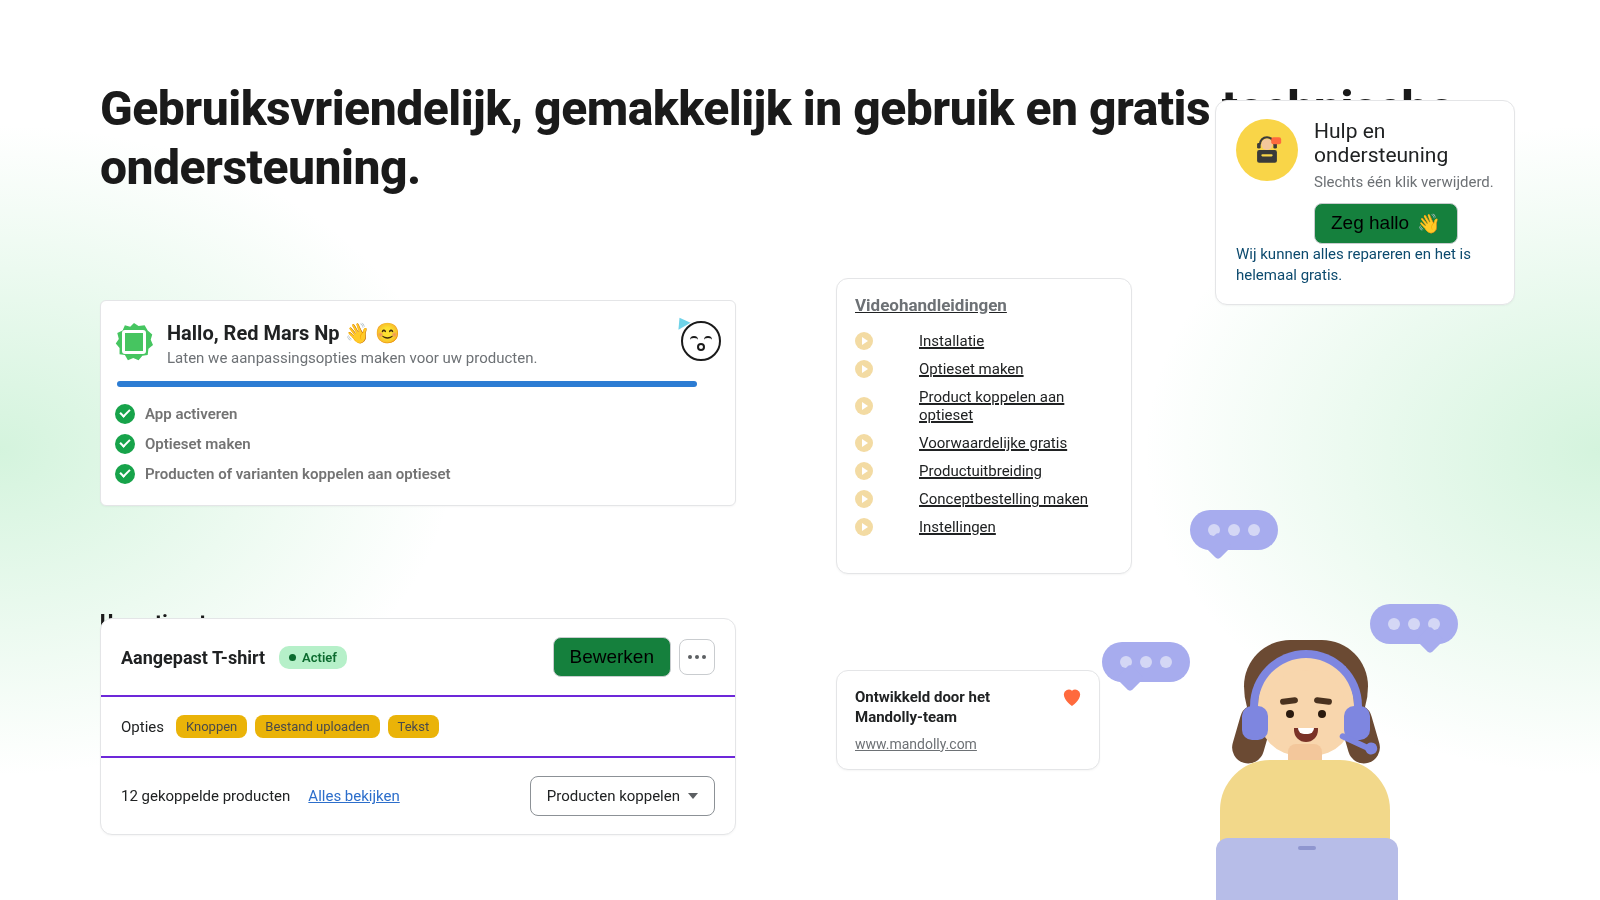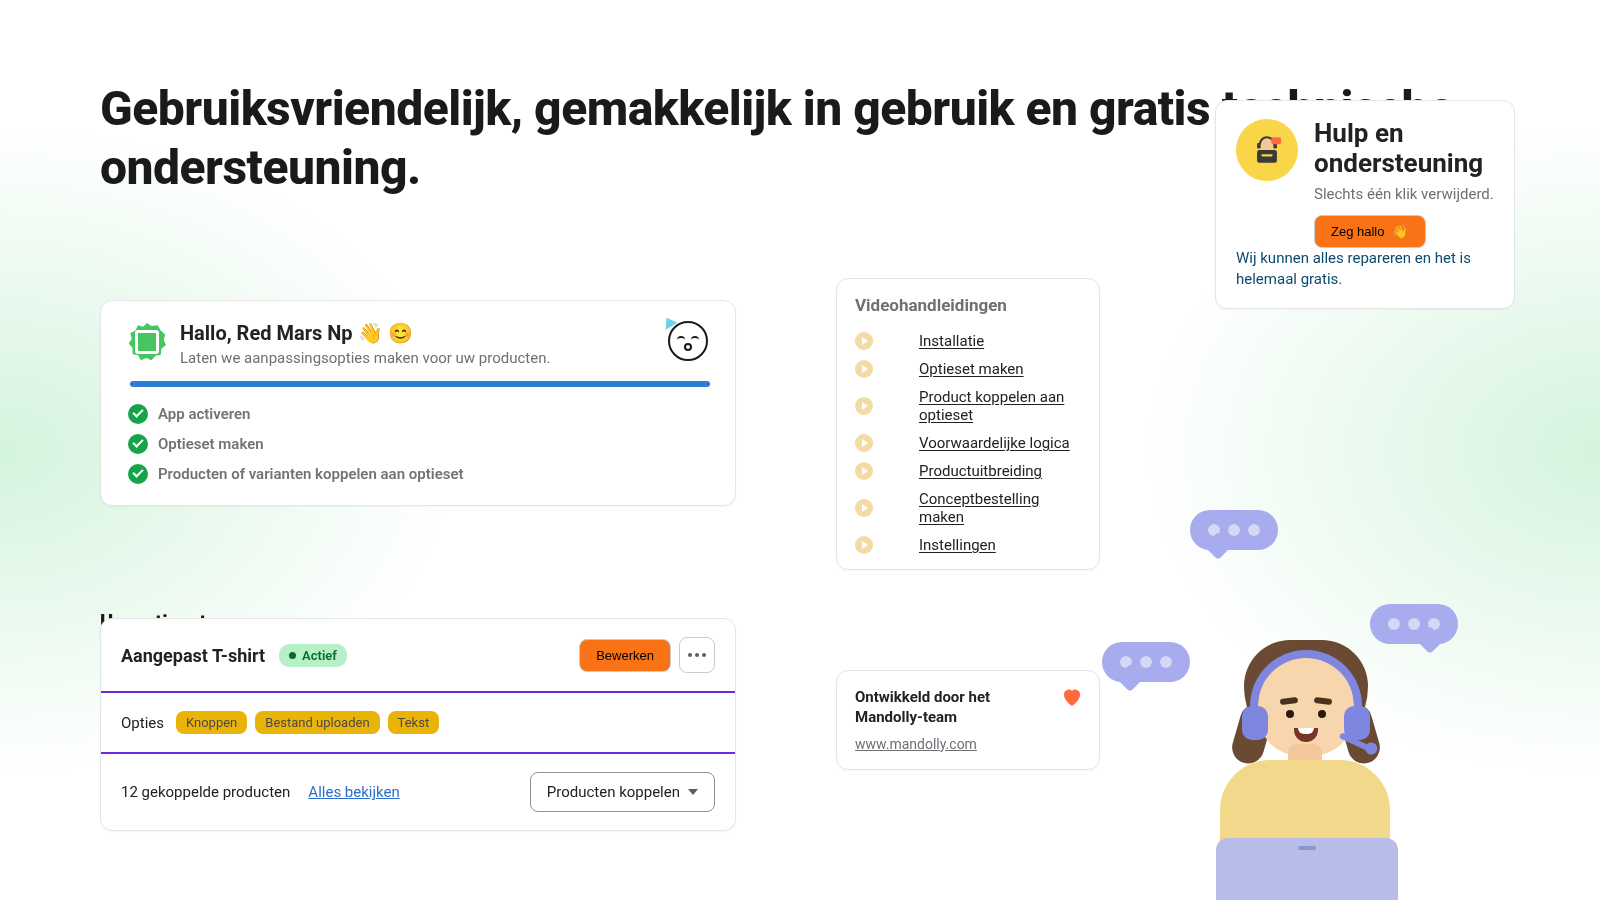--- a/index.html
+++ b/index.html
@@ -19,21 +19,21 @@
     font-size: 48px; line-height: 1.22; font-weight: 800; letter-spacing: -0.5px;
     color: #1a1a1a;
   }
 
   .card {
     background: #fff; border: 1px solid #e4e5e7; border-radius: 12px;
     box-shadow: 0 1px 2px rgba(0,0,0,0.04);
   }
 
   
-  .welcome { position: absolute; left: 100px; top: 300px; width: 636px; padding: 20px 27px 16px; }
+  .welcome { position: absolute; left: 100px; top: 300px; width: 636px; padding: 20px 14px 16px; border-radius: 6px; }
   .welcome .row1 { display: flex; align-items: flex-start; gap: 14px; }
   .app-icon-outer {
     width: 38px; height: 38px; position: relative; flex: none; margin-top: 2px;
   }
   .gear {
     width: 38px; height: 38px; background: #46c560; border-radius: 8px; position: relative;
     clip-path: polygon(50% 0%,62% 8%,78% 6%,86% 20%,98% 30%,94% 44%,100% 58%,88% 68%,86% 84%,72% 86%,62% 98%,48% 92%,34% 98%,26% 84%,12% 82%,12% 66%,2% 54%,10% 42%,6% 26%,20% 20%,26% 6%,40% 10%);
     display:flex;align-items:center;justify-content:center;
   }
   .gear::after{content:"";width:18px;height:18px;border:3px solid #fff;border-radius:3px;display:block;background:transparent;}
@@ -45,36 +45,36 @@
   .party .eyes { display:flex; gap:6px; margin-top:4px;}
   .party .eye { width:8px; height:5px; border-top:2px solid #1a1a1a; border-radius: 8px 8px 0 0;}
   .party .mouth { width:8px;height:8px;border:2px solid #1a1a1a;border-radius:50%;margin-top:2px;}
   .progress { height:6px; width:580px; background:#2c7cd3; border-radius:4px; margin:14px 0 12px 2px;}
   .step { display:flex; align-items:center; gap:10px; padding:5px 0;}
   .check { width:20px;height:20px;border-radius:50%;background:#17a34a;flex:none;position:relative;}
   .check::after{content:"";position:absolute;left:5px;top:5px;width:8px;height:4px;border-left:2.5px solid #fff;border-bottom:2.5px solid #fff;transform:rotate(-45deg);}
   .step-label { font-size:15px; font-weight:600; color:#737373;}
 
   
-  .videos { position:absolute; left: 836px; top: 278px; width: 264px; padding: 16px 18px 10px; }
+  .videos { position:absolute; left: 836px; top: 278px; width: 296px; padding: 16px 18px 32px; text-decoration: underline; }
   .videos h3 { font-size:17px; font-weight:700; color:#6d7175; margin-bottom:12px;}
   .vitem { display:flex; align-items:center; gap:10px; padding:5px 0;}
   .play { width:18px;height:18px;border-radius:50%;background:#f3dba3;flex:none;position:relative;}
   .play::after{content:"";position:absolute;left:7px;top:5px;border-left:6px solid #fff;border-top:4px solid transparent;border-bottom:4px solid transparent;}
   .vlink { font-size:15px; color:#202223; text-decoration:underline; text-underline-offset:2px; cursor:pointer;margin-left:36px;}
 
   
   .os-heading { position:absolute; left:100px; top:610px; font-size:20px; font-weight:800; color:#1a1a1a;}
   .osets { position:absolute; left:100px; top:618px; width:636px; padding:0; overflow:hidden;}
   .osrow { padding: 18px 20px; border-bottom:2px solid #6d28d9; display:flex; align-items:center;}
   .osrow:last-child{border-bottom:none;}
   .os-title { font-size:18px; font-weight:700; margin-right:14px;}
   .badge { background:#b6f0c9; color:#0b6b2e; font-size:13px; font-weight:600; padding:4px 10px; border-radius:10px; display:inline-flex; align-items:center; gap:6px;}
   .badge::before{content:"";width:7px;height:7px;border-radius:50%;background:#0b6b2e;}
-  .btn { background:#f97316;border:1px solid #c9cccf;border-radius:8px;padding:8px 16px;font-size:13px;cursor:pointer;font-weight:500;}
+  .btn { background:#15803d;border:1px solid #c9cccf;border-radius:8px;padding:8px 16px;font-size:19px;cursor:pointer;font-weight:500;}
   .iconbtn{width:36px;height:36px;border:1px solid #c9cccf;border-radius:8px;background:#fff;display:flex;align-items:center;justify-content:center;margin-left:8px;cursor:pointer;}
   .dots{display:flex;gap:3px;}
   .dots span{width:4px;height:4px;border-radius:50%;background:#5c5f62;}
   .opt-label{font-size:15px;color:#202223;margin-right:12px;}
   .chip{background:#eab308;color:#4a4a4a;font-size:13px;padding:4px 10px;border-radius:8px;margin-right:8px;}
   .linked{font-size:15px;color:#202223;margin-right:18px;}
   .link-blue{color:#2c6ecb;text-decoration:underline;font-size:15px;cursor:pointer;}
   .dropdown-btn{margin-left:auto;display:flex;align-items:center;gap:8px;border:1px solid #8c9196;border-radius:8px;padding:10px 16px;font-size:15px;cursor:pointer;background:#fff;}
   .caret-down{width:0;height:0;border-left:5px solid transparent;border-right:5px solid transparent;border-top:6px solid #5c5f62;}
 
@@ -83,21 +83,21 @@
   .devby h4{font-size:15px;font-weight:700;line-height:1.35;padding-right:32px;}
   .heart{position:absolute;right:16px;top:16px;width:22px;height:20px;}
   .heart svg{width:22px;height:20px;}
   .devlink{color:#6d7175;font-size:14px;text-decoration:underline;display:inline-block;margin-top:8px;}
 
   
   .help { position:absolute; left:1215px; top:100px; width:300px; padding:18px 20px;}
   .help-row{display:flex;gap:16px;}
   .help-icon{width:62px;height:62px;border-radius:50%;background:#f9d548;flex:none;display:flex;align-items:center;justify-content:center;}
   .help-icon svg{width:34px;height:34px;}
-  .help h3{font-size:26px;font-weight:700;line-height:1.15;}
+  .help h3{font-size:21px;font-weight:400;line-height:1.15;}
   .help .hsub{color:#6d7175;font-size:15px;margin-top:6px;}
   .help .hello-btn{margin-top:12px;display:inline-flex;gap:8px;}
   .help .foot{color:#0c4a6e;font-size:15px;line-height:1.4;}
 
   
   .agent { position:absolute; left:1130px; top:580px; width:330px; height:320px;}
   .bubble{position:absolute;background:#a7acee;border-radius:22px;padding:14px 18px;display:flex;gap:8px;align-items:center;}
   .bubble::after{content:"";position:absolute;width:20px;height:20px;background:#a7acee;border-radius:4px;bottom:-6px;left:18px;transform:rotate(45deg);}
   .bubble.b1{left:60px;top:-70px;}
   .bubble.b2{left:-28px;top:62px;}
@@ -178,21 +178,21 @@
     <div class="vitem">
         <span class="play"></span>
         <span class="vlink">Optieset maken</span>
       </div>
     <div class="vitem">
         <span class="play"></span>
         <span class="vlink">Product koppelen aan optieset</span>
       </div>
     <div class="vitem">
         <span class="play"></span>
-        <span class="vlink">Voorwaardelijke logica</span>
+        <span class="vlink">Voorwaardelijke gratis</span>
       </div>
     <div class="vitem">
         <span class="play"></span>
         <span class="vlink">Productuitbreiding</span>
       </div>
     <div class="vitem">
         <span class="play"></span>
         <span class="vlink">Conceptbestelling maken</span>
       </div>
     <div class="vitem">

